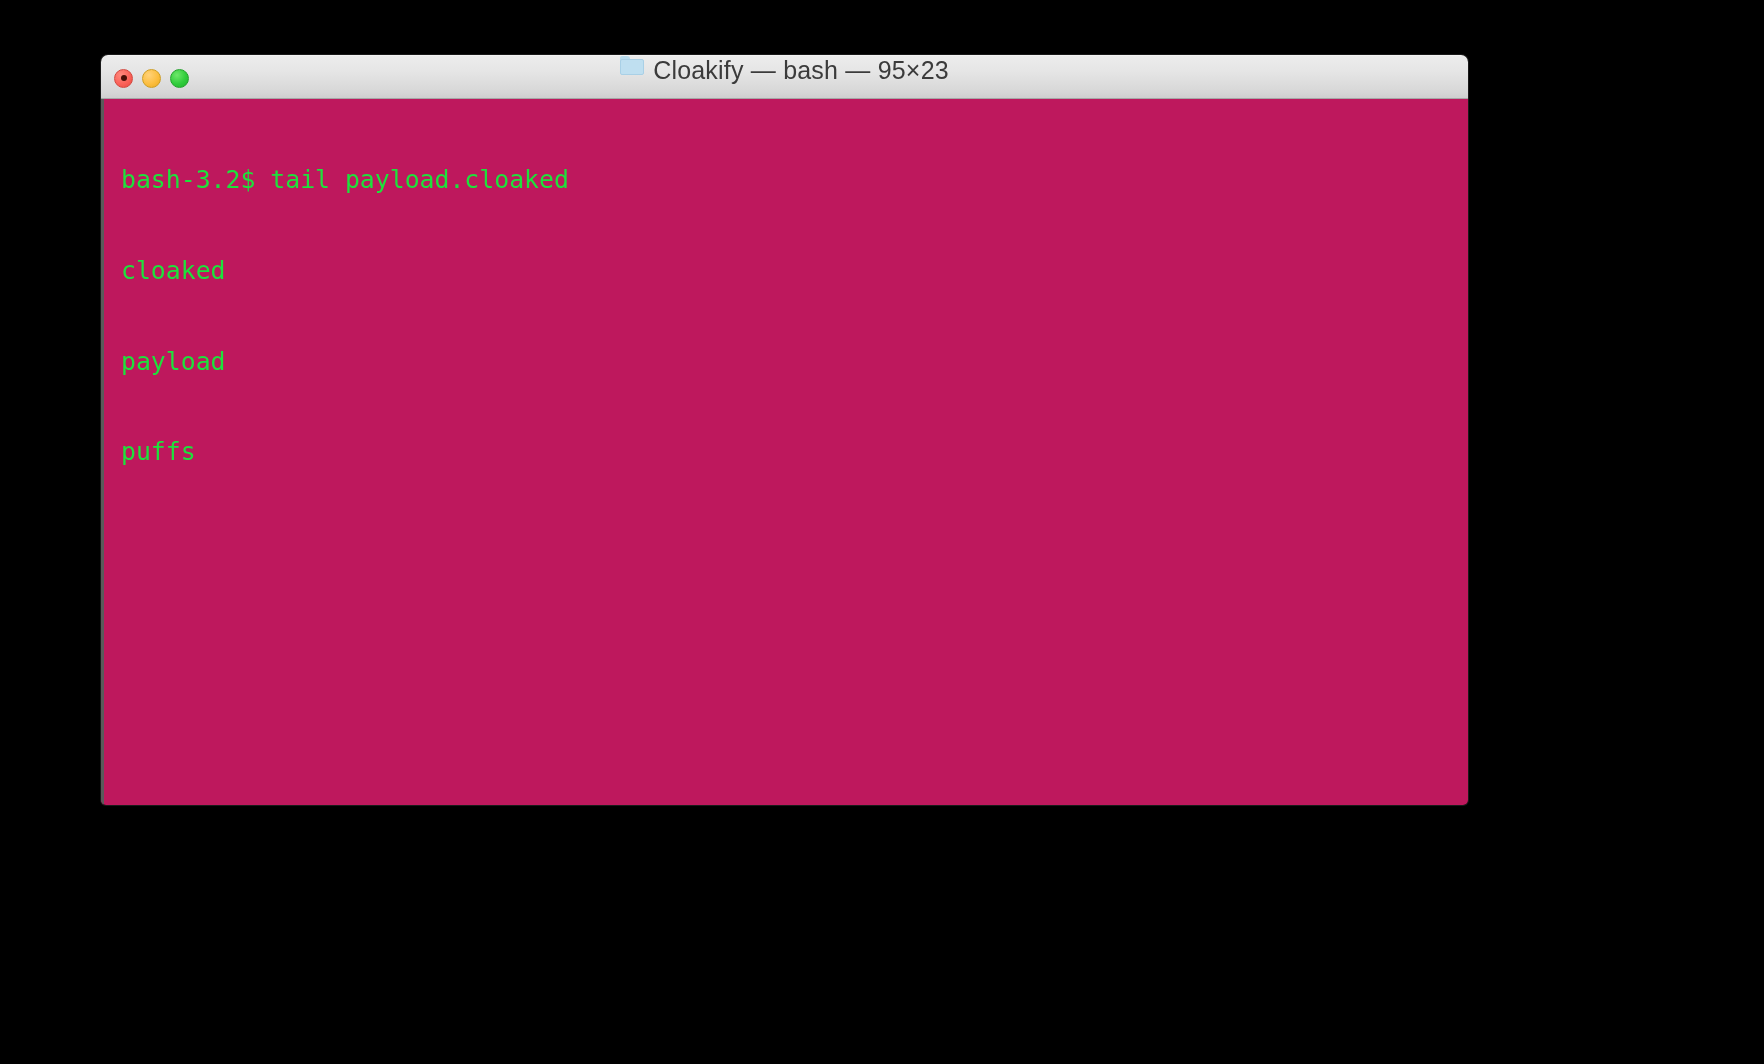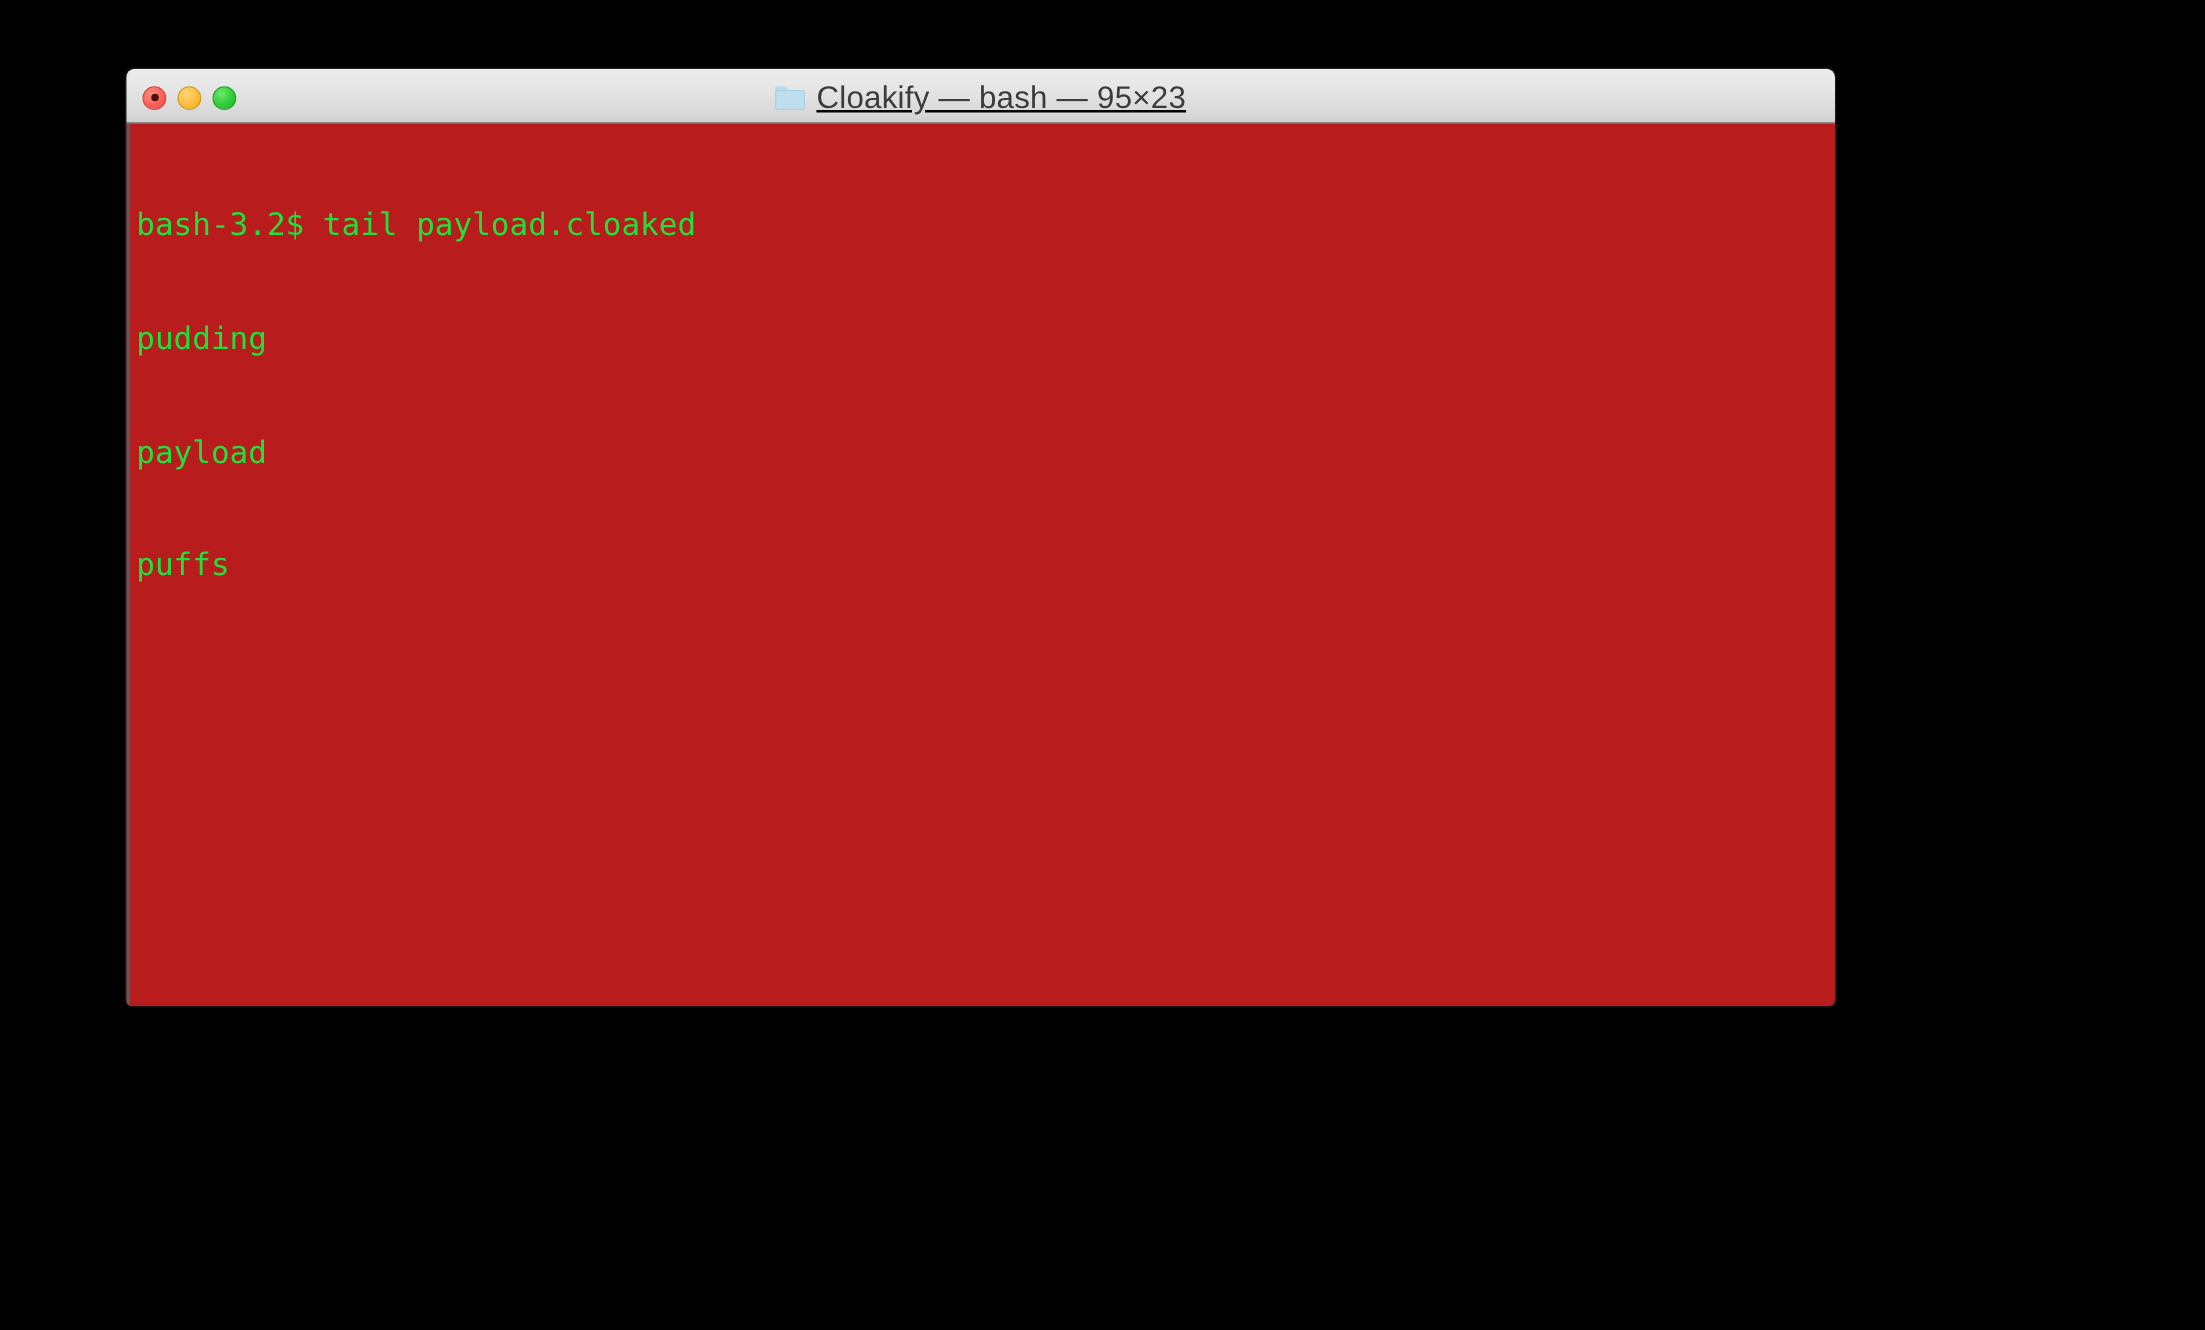--- a/index.html
+++ b/index.html
@@ -83,25 +83,24 @@
     background: radial-gradient(circle at 35% 30%, #6ee86a 0%, #30cc3b 55%, #1fb32b 100%);
     border: 1px solid #24a32c;
   }
 
   .title-center {
     position: absolute;
     left: 0; right: 0;
     top: 0;
     height: 44px;
     display: flex;
-    align-items: center;
+    align-items: flex-start;
     justify-content: center;
     gap: 9px;
     pointer-events: none;
-    text-decoration: underline;
   }
   .folder-icon {
     width: 24px;
     height: 19px;
     position: relative;
     flex: none;
   }
   .folder-icon .tab {
     position: absolute;
     left: 0; top: 0;
@@ -122,24 +121,24 @@
     font-family: "Liberation Sans", sans-serif;
     font-size: 25px;
     color: #3b3b3b;
     letter-spacing: 0.2px;
     white-space: nowrap;
   }
 
   
   .term {
     position: relative;
-    background: #b91c1c;
+    background: #be185d;
     height: 706px;
     box-sizing: border-box;
-    padding: 6px 0 0 6px;
+    padding: 6px 0 0 18px;
     overflow: hidden;
   }
 
   .term-text {
     font-family: "DejaVu Sans Mono", monospace;
     font-size: 24.8px;
     line-height: 30.2px;
     color: #1ee13c;
     white-space: pre;
     letter-spacing: 0px;
@@ -179,21 +178,21 @@
         <span class="title-text">Cloakify — bash — 95×23</span>
       </div>
 
     </div>
 
     <div class="term">
       <div class="term-leftrule"></div>
 
       <div class="term-text">
         <div class="line">bash-3.2$ tail payload.cloaked</div>
-        <div class="line">pudding</div>
+        <div class="line">cloaked</div>
         <div class="line">payload</div>
         <div class="line">puffs</div>
         
         
         
         
         
         
         
         

